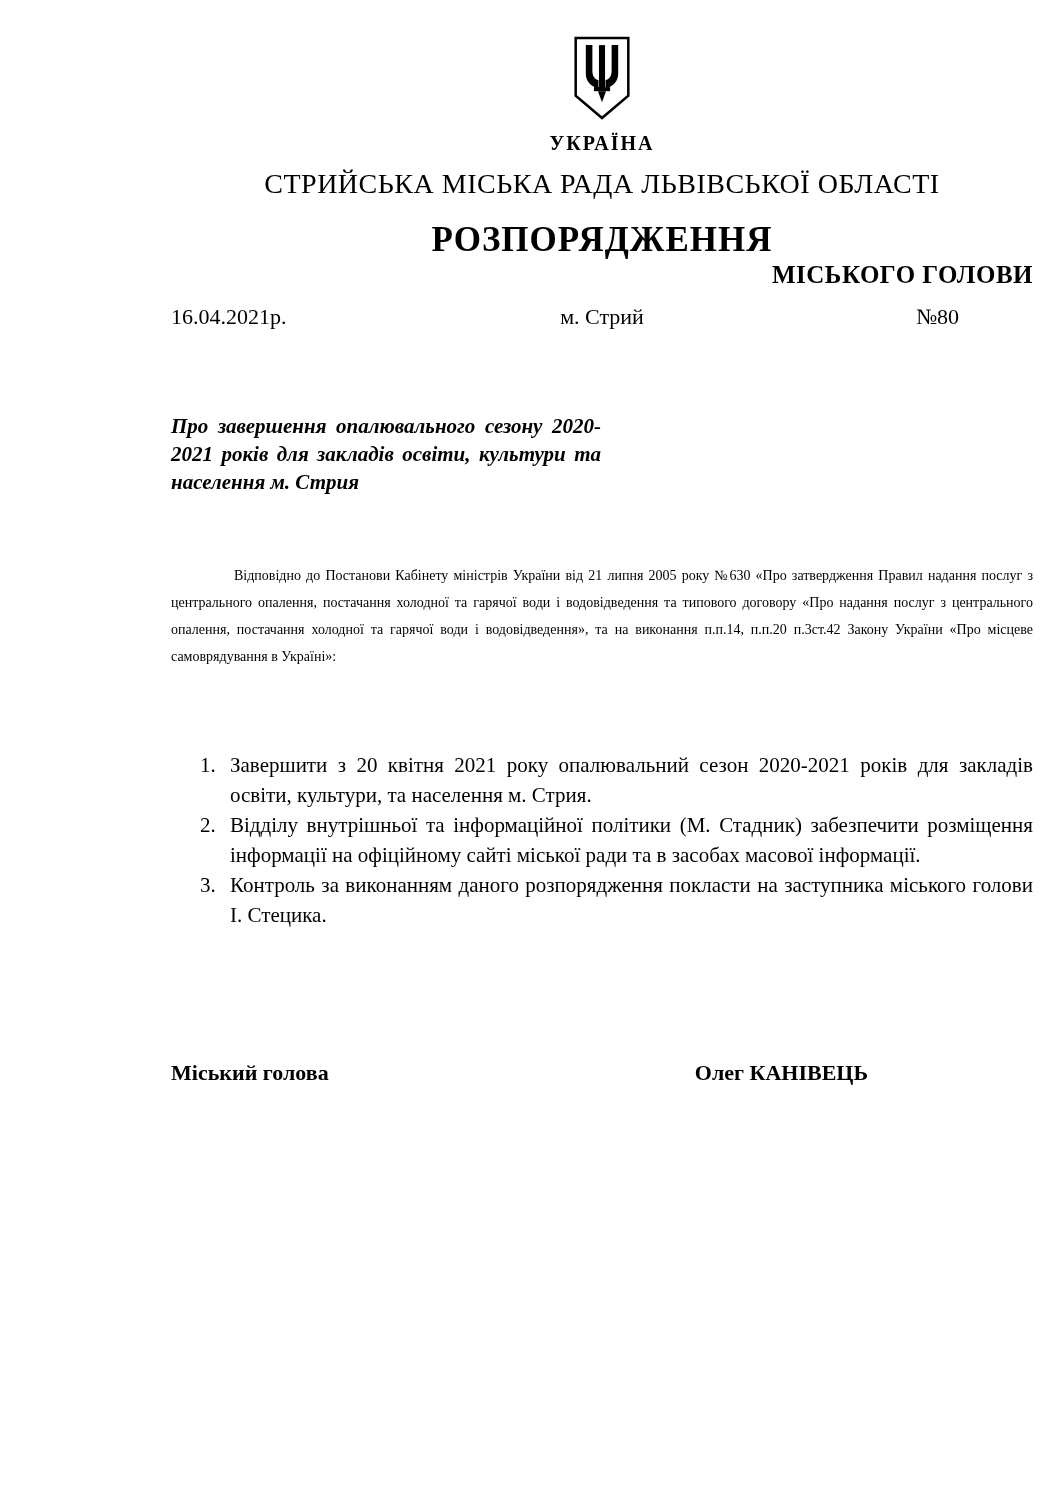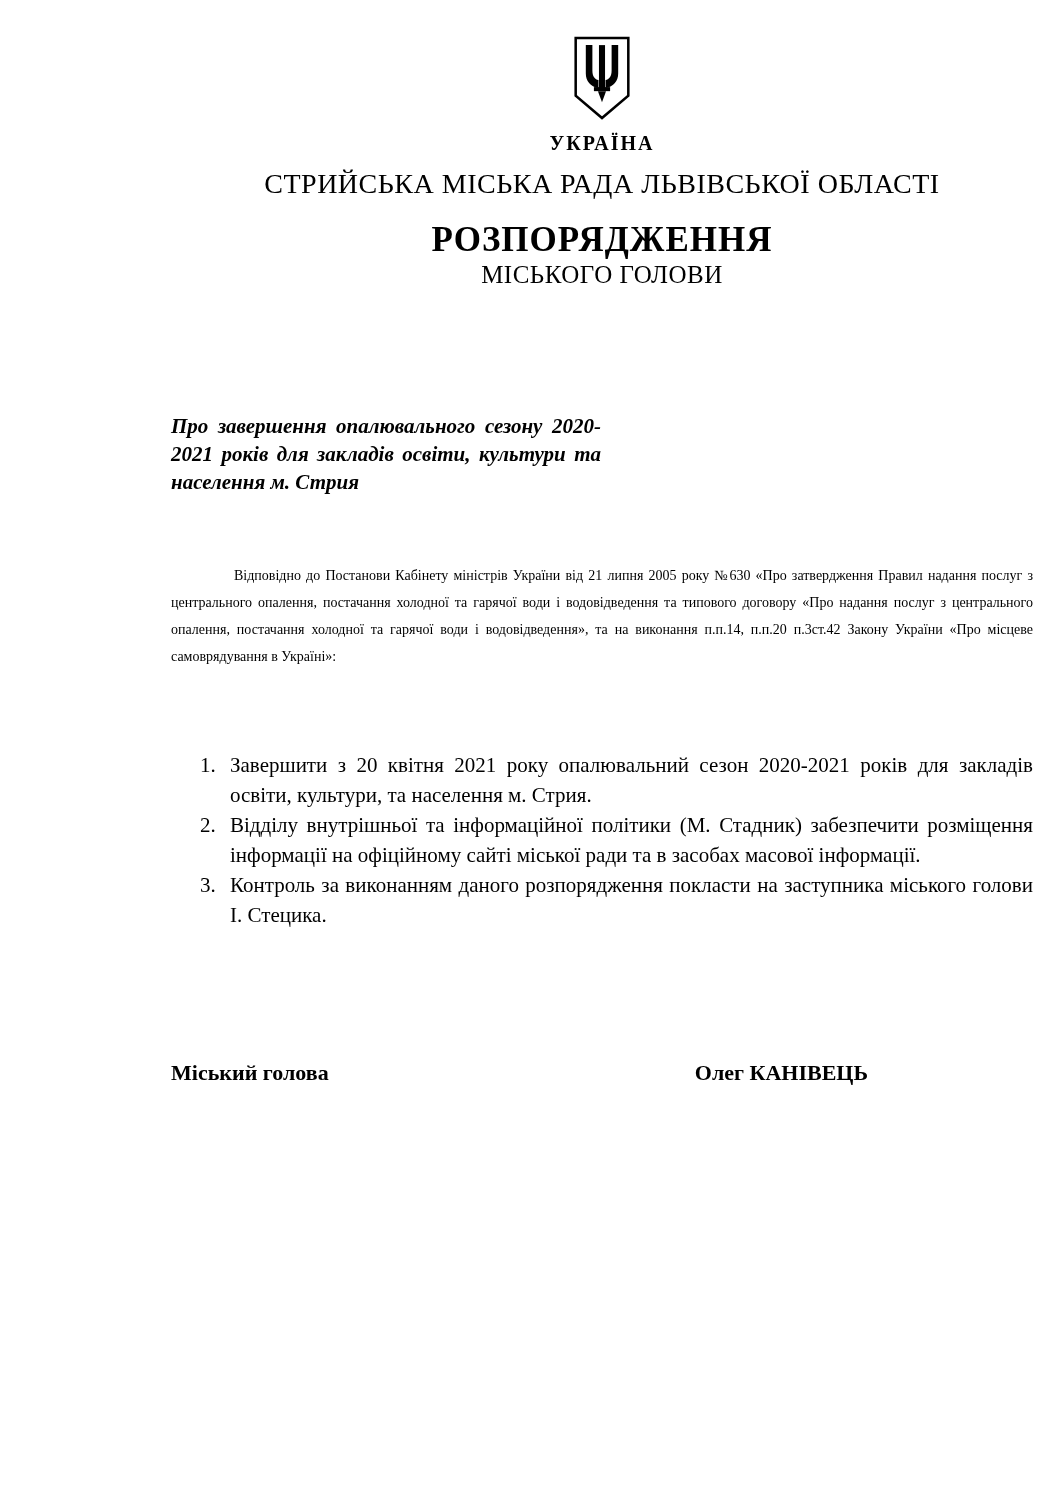--- a/index.html
+++ b/index.html
@@ -45,22 +45,22 @@
   }
   .doc-type {
     top: 220px;
     text-align: center;
     font-weight: bold;
     font-size: 35px;
     letter-spacing: 1px;
   }
   .doc-subtype {
     top: 261px;
-    text-align: center;
-    font-weight: normal;
+    text-align: right;
+    font-weight: bold;
     font-size: 25px;
     letter-spacing: 0.5px;
   }
   .dateline {
     top: 304px;
     height: 30px;
     font-size: 22px;
   }
   .dateline .date { position: absolute; left: 0; }
   .dateline .place { position: absolute; left: 50%; transform: translateX(-50%); }
@@ -126,20 +126,25 @@
   </div>
 
   <div class="abs country">УКРАЇНА</div>
 
   <div class="abs org-name">СТРИЙСЬКА МІСЬКА РАДА ЛЬВІВСЬКОЇ ОБЛАСТІ</div>
 
   <div class="abs doc-type">РОЗПОРЯДЖЕННЯ</div>
 
   <div class="abs doc-subtype">МІСЬКОГО ГОЛОВИ</div>
 
+  <div class="abs dateline">
+    <span class="date">16.04.2021р.</span>
+    <span class="place">м. Стрий</span>
+    <span class="number">№80</span>
+  </div>
 
   <div class="abs subject">Про завершення опалювального сезону 2020-2021 років для закладів освіти, культури та населення м. Стрия</div>
 
   <div class="abs intro">Відповідно до Постанови Кабінету міністрів України від 21 липня 2005 року №630 «Про затвердження Правил надання послуг з центрального опалення, постачання холодної та гарячої води і водовідведення та типового договору «Про надання послуг з центрального опалення, постачання холодної та гарячої води і водовідведення», та на виконання п.п.14, п.п.20 п.3ст.42 Закону України «Про місцеве самоврядування в Україні»:</div>
 
   <div class="abs order-list">
     <div class="order-item">
       <span class="num">1.</span>
       <span class="item-text">Завершити з 20 квітня 2021 року опалювальний сезон 2020-2021 років для закладів освіти, культури, та населення м. Стрия.</span>
     </div>

